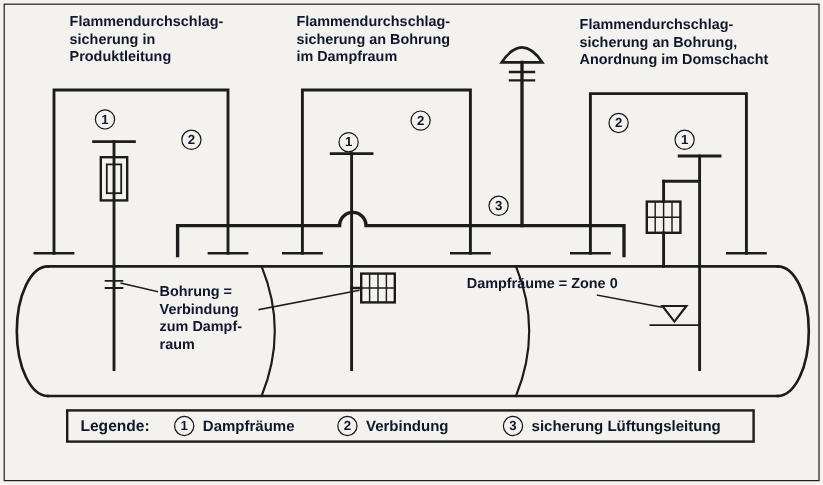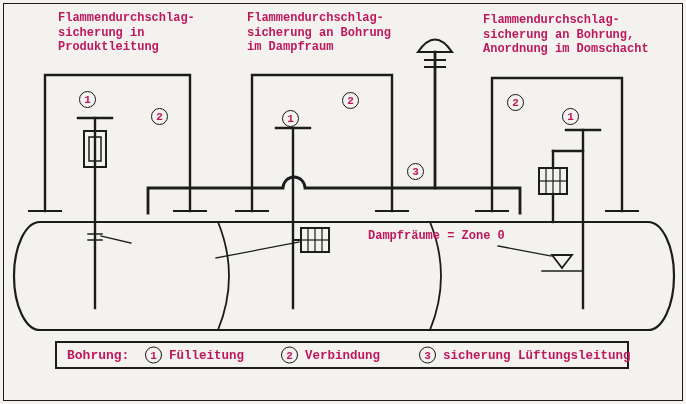--- a/index.html
+++ b/index.html
@@ -1,22 +1,22 @@
 <!DOCTYPE html>
 <html><head>
 <meta charset="utf-8">
 <title>Diagram</title>
 <style>
   html,body{margin:0;padding:0;background:#ffffff;}
   .canvas{
     position:relative;
     width:686px;height:404px;
     background:#f3f2ef;
-    font-family:Liberation Mono, monospace;
-    color:#be185d;
+    font-family:Liberation Sans, sans-serif;
+    color:#0f172a;
     overflow:hidden;
   }
   .frame{
     position:absolute; inset:3px;
     border:1.5px solid #1c1c1c;
     pointer-events:none;
   }
   svg.diagram{position:absolute;left:0;top:0;}
   .caption{
     position:absolute;
@@ -142,36 +142,40 @@
   <div class="caption" style="left:58px;top:11px;width:170px">Flammendurchschlag-
 sicherung in
 Produktleitung</div>
   <div class="caption" style="left:247px;top:11px;width:170px">Flammendurchschlag-
 sicherung an Bohrung
 im Dampfraum</div>
   <div class="caption" style="left:483px;top:13px;width:195px">Flammendurchschlag-
 sicherung an Bohrung,
 Anordnung im Domschacht</div>
 
-  <div class="note" style="left:368px;top:229px;width:150px">Dampfräume = Zone 0</div>
+  <div class="note" style="left:133px;top:236px;width:95px">Bohrung =
+Verbindung
+zum Dampf-
+raum</div>
+  <div class="note" style="left:389px;top:229px;width:150px">Dampfräume = Zone 0</div>
 
   <div class="circ" style="left:79px;top:91px">1</div>
   <div class="circ" style="left:151px;top:108px">2</div>
   <div class="circ" style="left:282px;top:110px">1</div>
   <div class="circ" style="left:342px;top:92px">2</div>
   <div class="circ" style="left:407px;top:163px">3</div>
   <div class="circ" style="left:507px;top:94px">2</div>
   <div class="circ" style="left:562px;top:108px">1</div>
 
   <div class="legend">
-    <span class="legend-title">Bohrung:</span>
+    <span class="legend-title">Legende:</span>
 
     <span class="legend-item" style="left:88px">
       <span class="circ-s">1</span>
-      <span>Fülleitung</span>
+      <span>Dampfräume</span>
     </span>
 
     <span class="legend-item" style="left:224px">
       <span class="circ-s">2</span>
       <span>Verbindung</span>
     </span>
 
     <span class="legend-item" style="left:362px">
       <span class="circ-s">3</span>
       <span>sicherung Lüftungsleitung</span>

